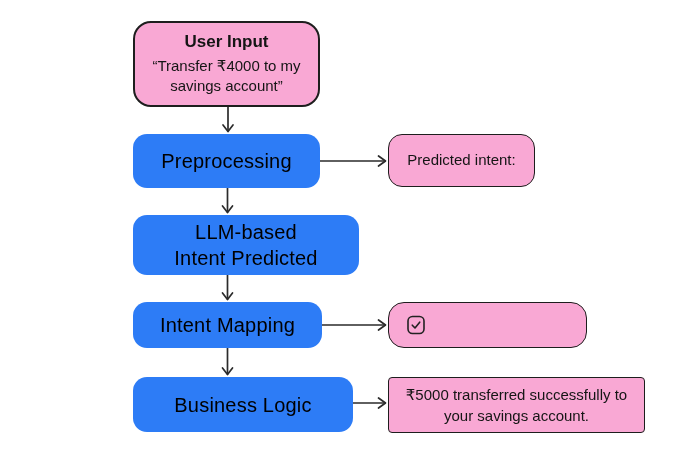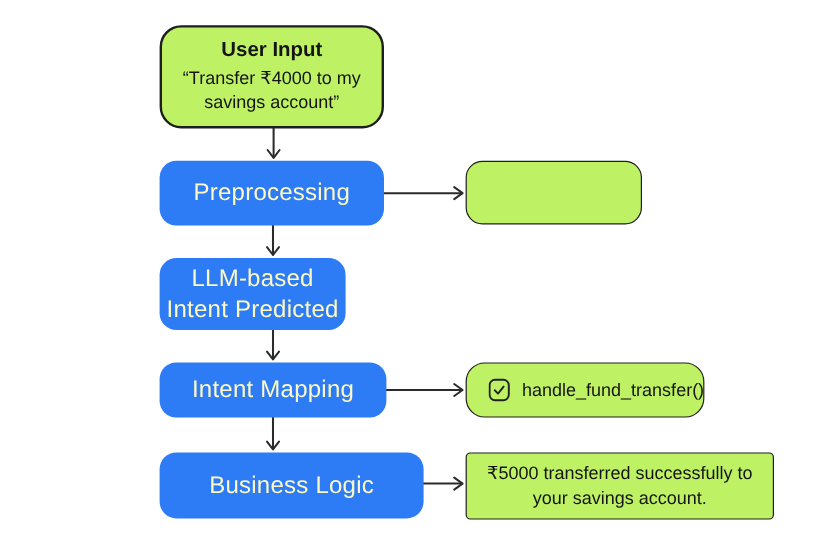--- a/index.html
+++ b/index.html
@@ -15,37 +15,37 @@
   .box {
     position: absolute;
     box-sizing: border-box;
     display: flex;
     flex-direction: column;
     align-items: center;
     justify-content: center;
     text-align: center;
   }
   .white-box {
-    background: #bef264;
+    background: #f9a8d4;
     border: 1.6px solid #1e1e1e;
   }
   .blue-box {
     background: #2D7CF6;
-    color: #fef9c3;
+    color: #000000;
     border-radius: 14px;
     font-size: 20px;
     line-height: 1.3;
     letter-spacing: 0.2px;
   }
   
   .user-input   { left: 133px; top: 21px;  width: 187px; height: 86px; border-radius: 18px; border-width: 2px; }
   .user-input .title { font-weight: bold; font-size: 17px; margin-bottom: 4px; }
   .user-input .quote { font-size: 15px; line-height: 1.35; padding: 0 10px; }
   .preprocessing { left: 133px; top: 134px; width: 187px; height: 54px; }
-  .llm           { left: 133px; top: 215px; width: 155px; height: 60px; }
+  .llm           { left: 133px; top: 215px; width: 226px; height: 60px; }
   .handler       { left: 133px; top: 302px; width: 189px; height: 46px; }
   .business      { left: 133px; top: 377px; width: 220px; height: 55px; }
   
   .predicted  { left: 388px; top: 134px; width: 147px; height: 53px; border-radius: 14px; font-size: 15px; line-height: 1.35; }
   .handler-call {
     left: 388px; top: 302px; width: 199px; height: 46px; border-radius: 16px;
     flex-direction: row; justify-content: flex-start; gap: 10px; padding: 0 14px 0 18px;
     font-size: 15px;
   }
   .handler-call .cb { flex: 0 0 auto; display: flex; align-items: center; }
@@ -94,29 +94,29 @@
 
   <div class="box blue-box handler">
     <span>Intent Mapping</span>
   </div>
 
   <div class="box blue-box business">
     <span>Business Logic</span>
   </div>
 
   <div class="box white-box predicted">
+    <span>Predicted intent:</span>
   </div>
 
   <div class="box white-box handler-call">
     <span class="cb">
       <svg width="18" height="20" viewBox="0 0 18 20" xmlns="http://www.w3.org/2000/svg">
         <rect x="1" y="1.5" width="16" height="17" rx="4.5" fill="none" stroke="#222222" stroke-width="1.6"></rect>
         <path d="M5.3 10.2 L8 13 L12.7 7.2" fill="none" stroke="#222222" stroke-width="1.6" stroke-linecap="round" stroke-linejoin="round"></path>
       </svg>
     </span>
-    <span>handle_fund_transfer()</span>
   </div>
 
   <div class="box white-box result">
     <span>₹5000 transferred successfully to your savings account.</span>
   </div>
 
 </div>
 
 </body></html>

